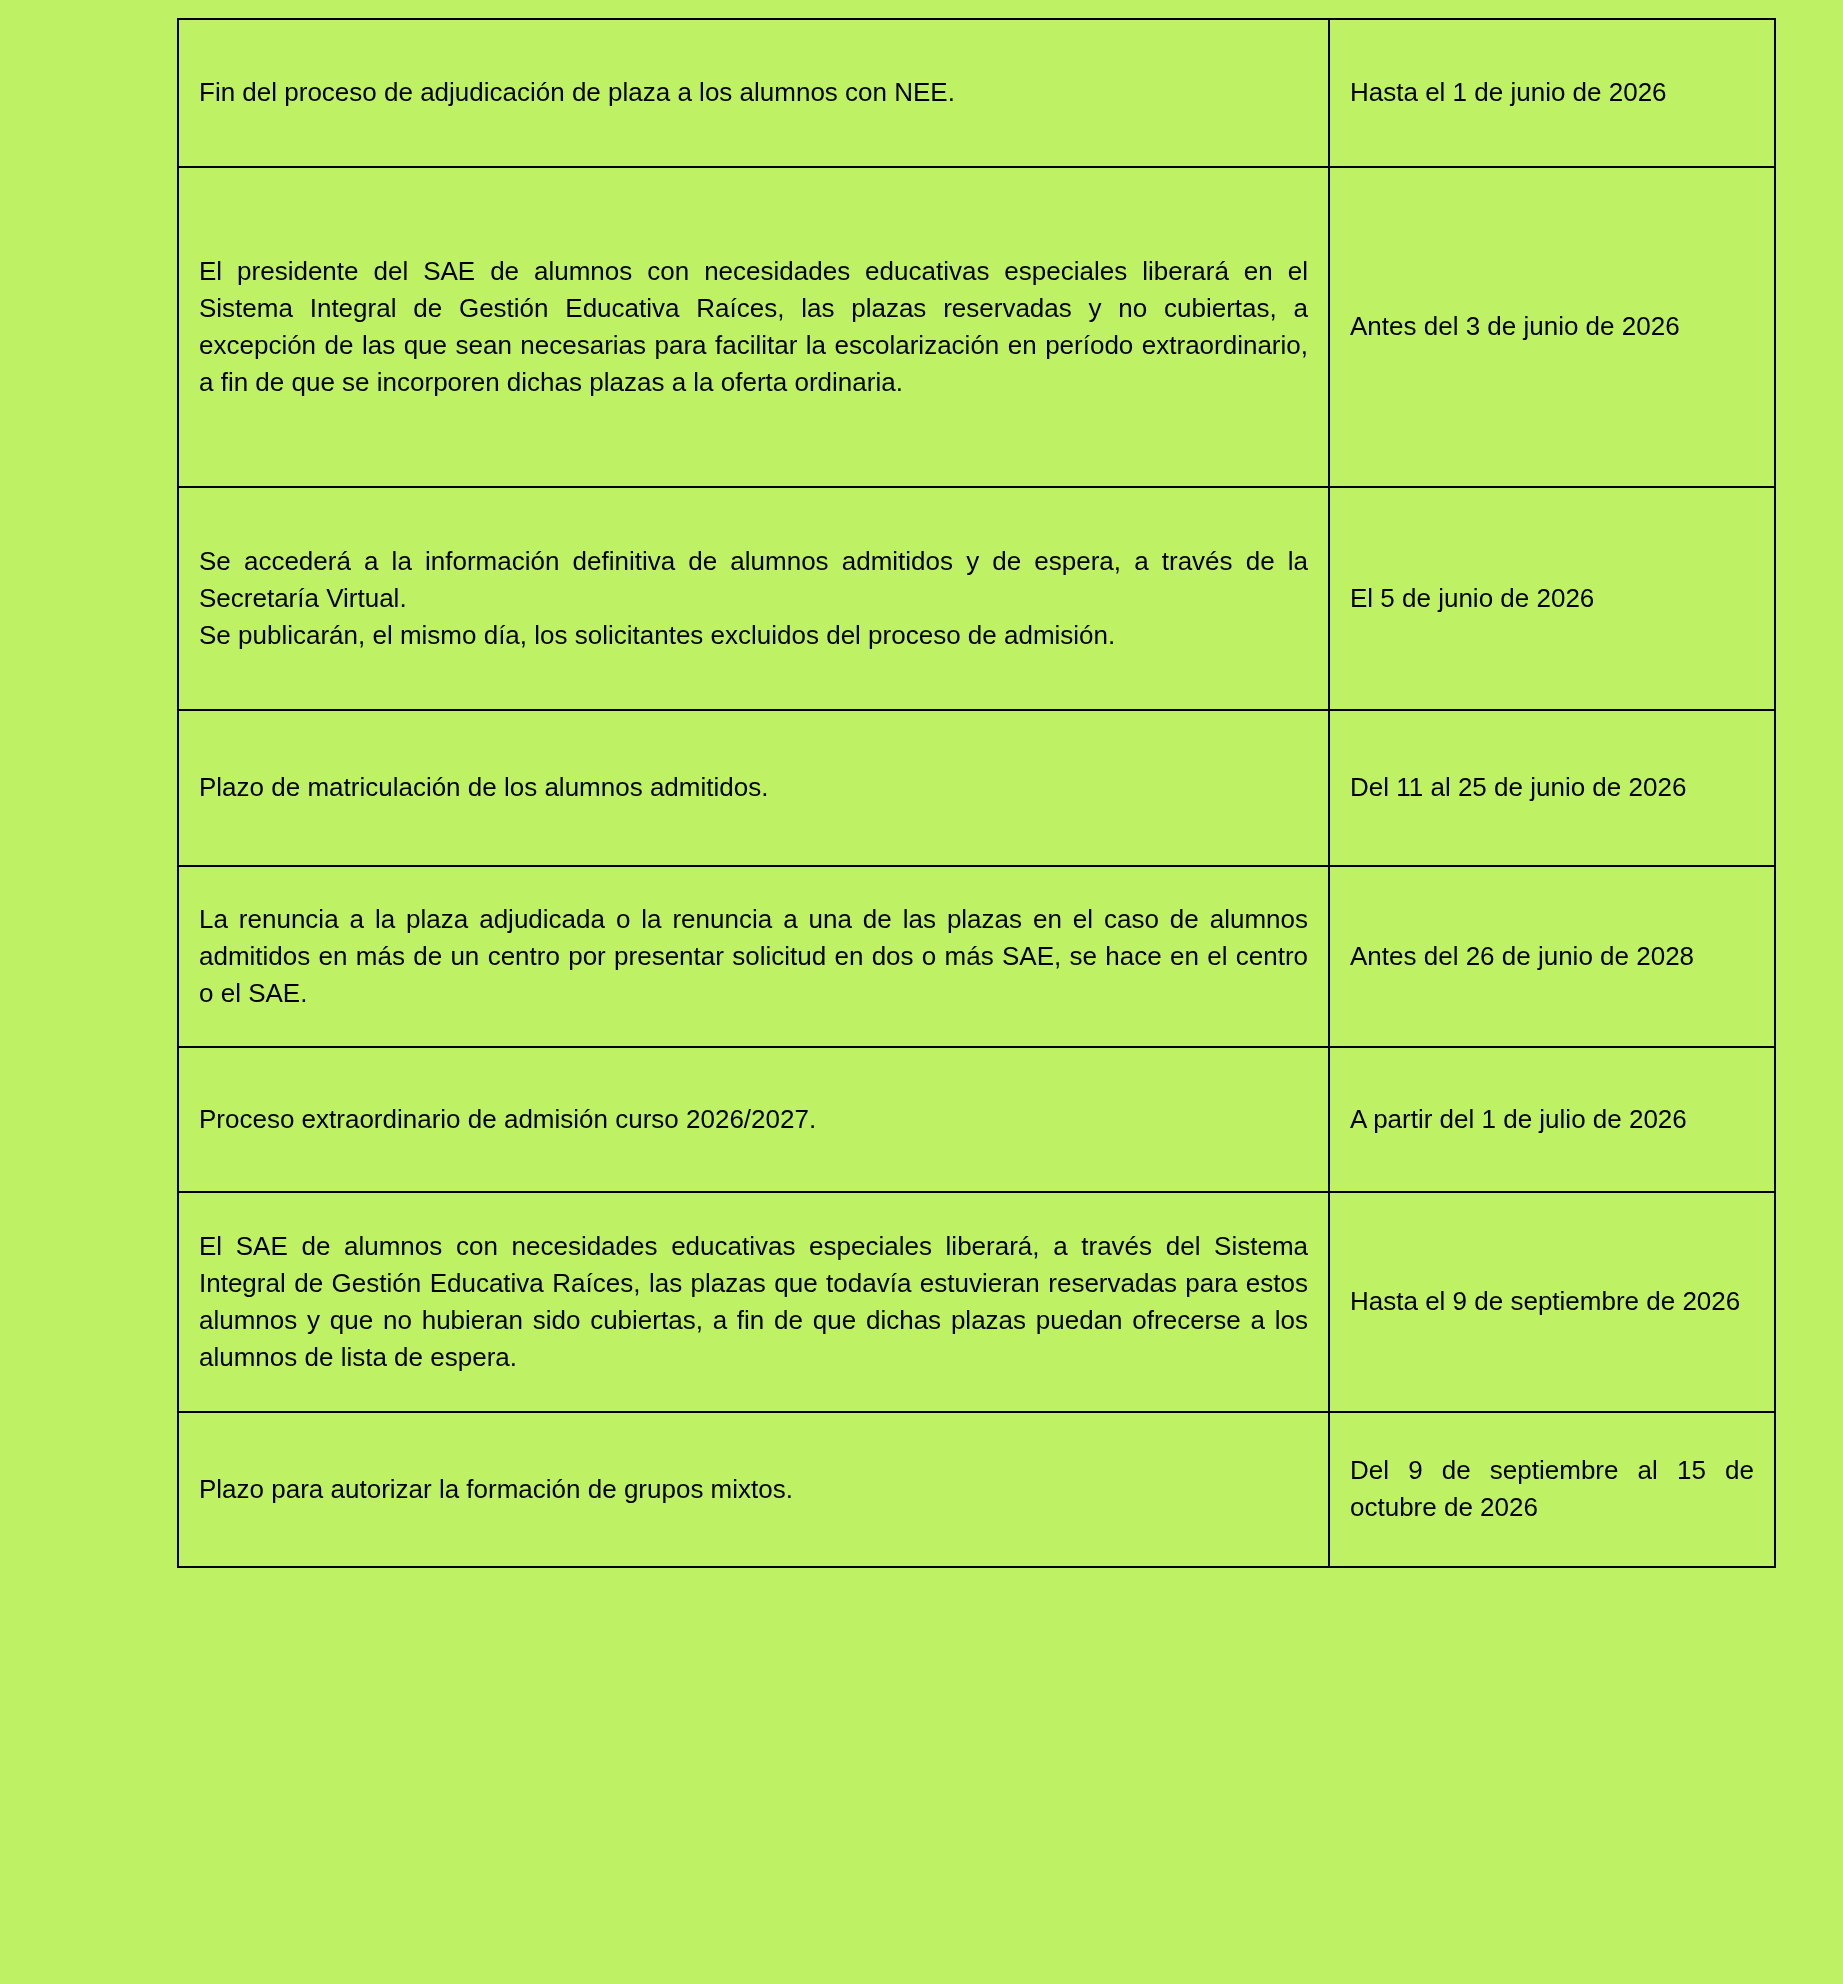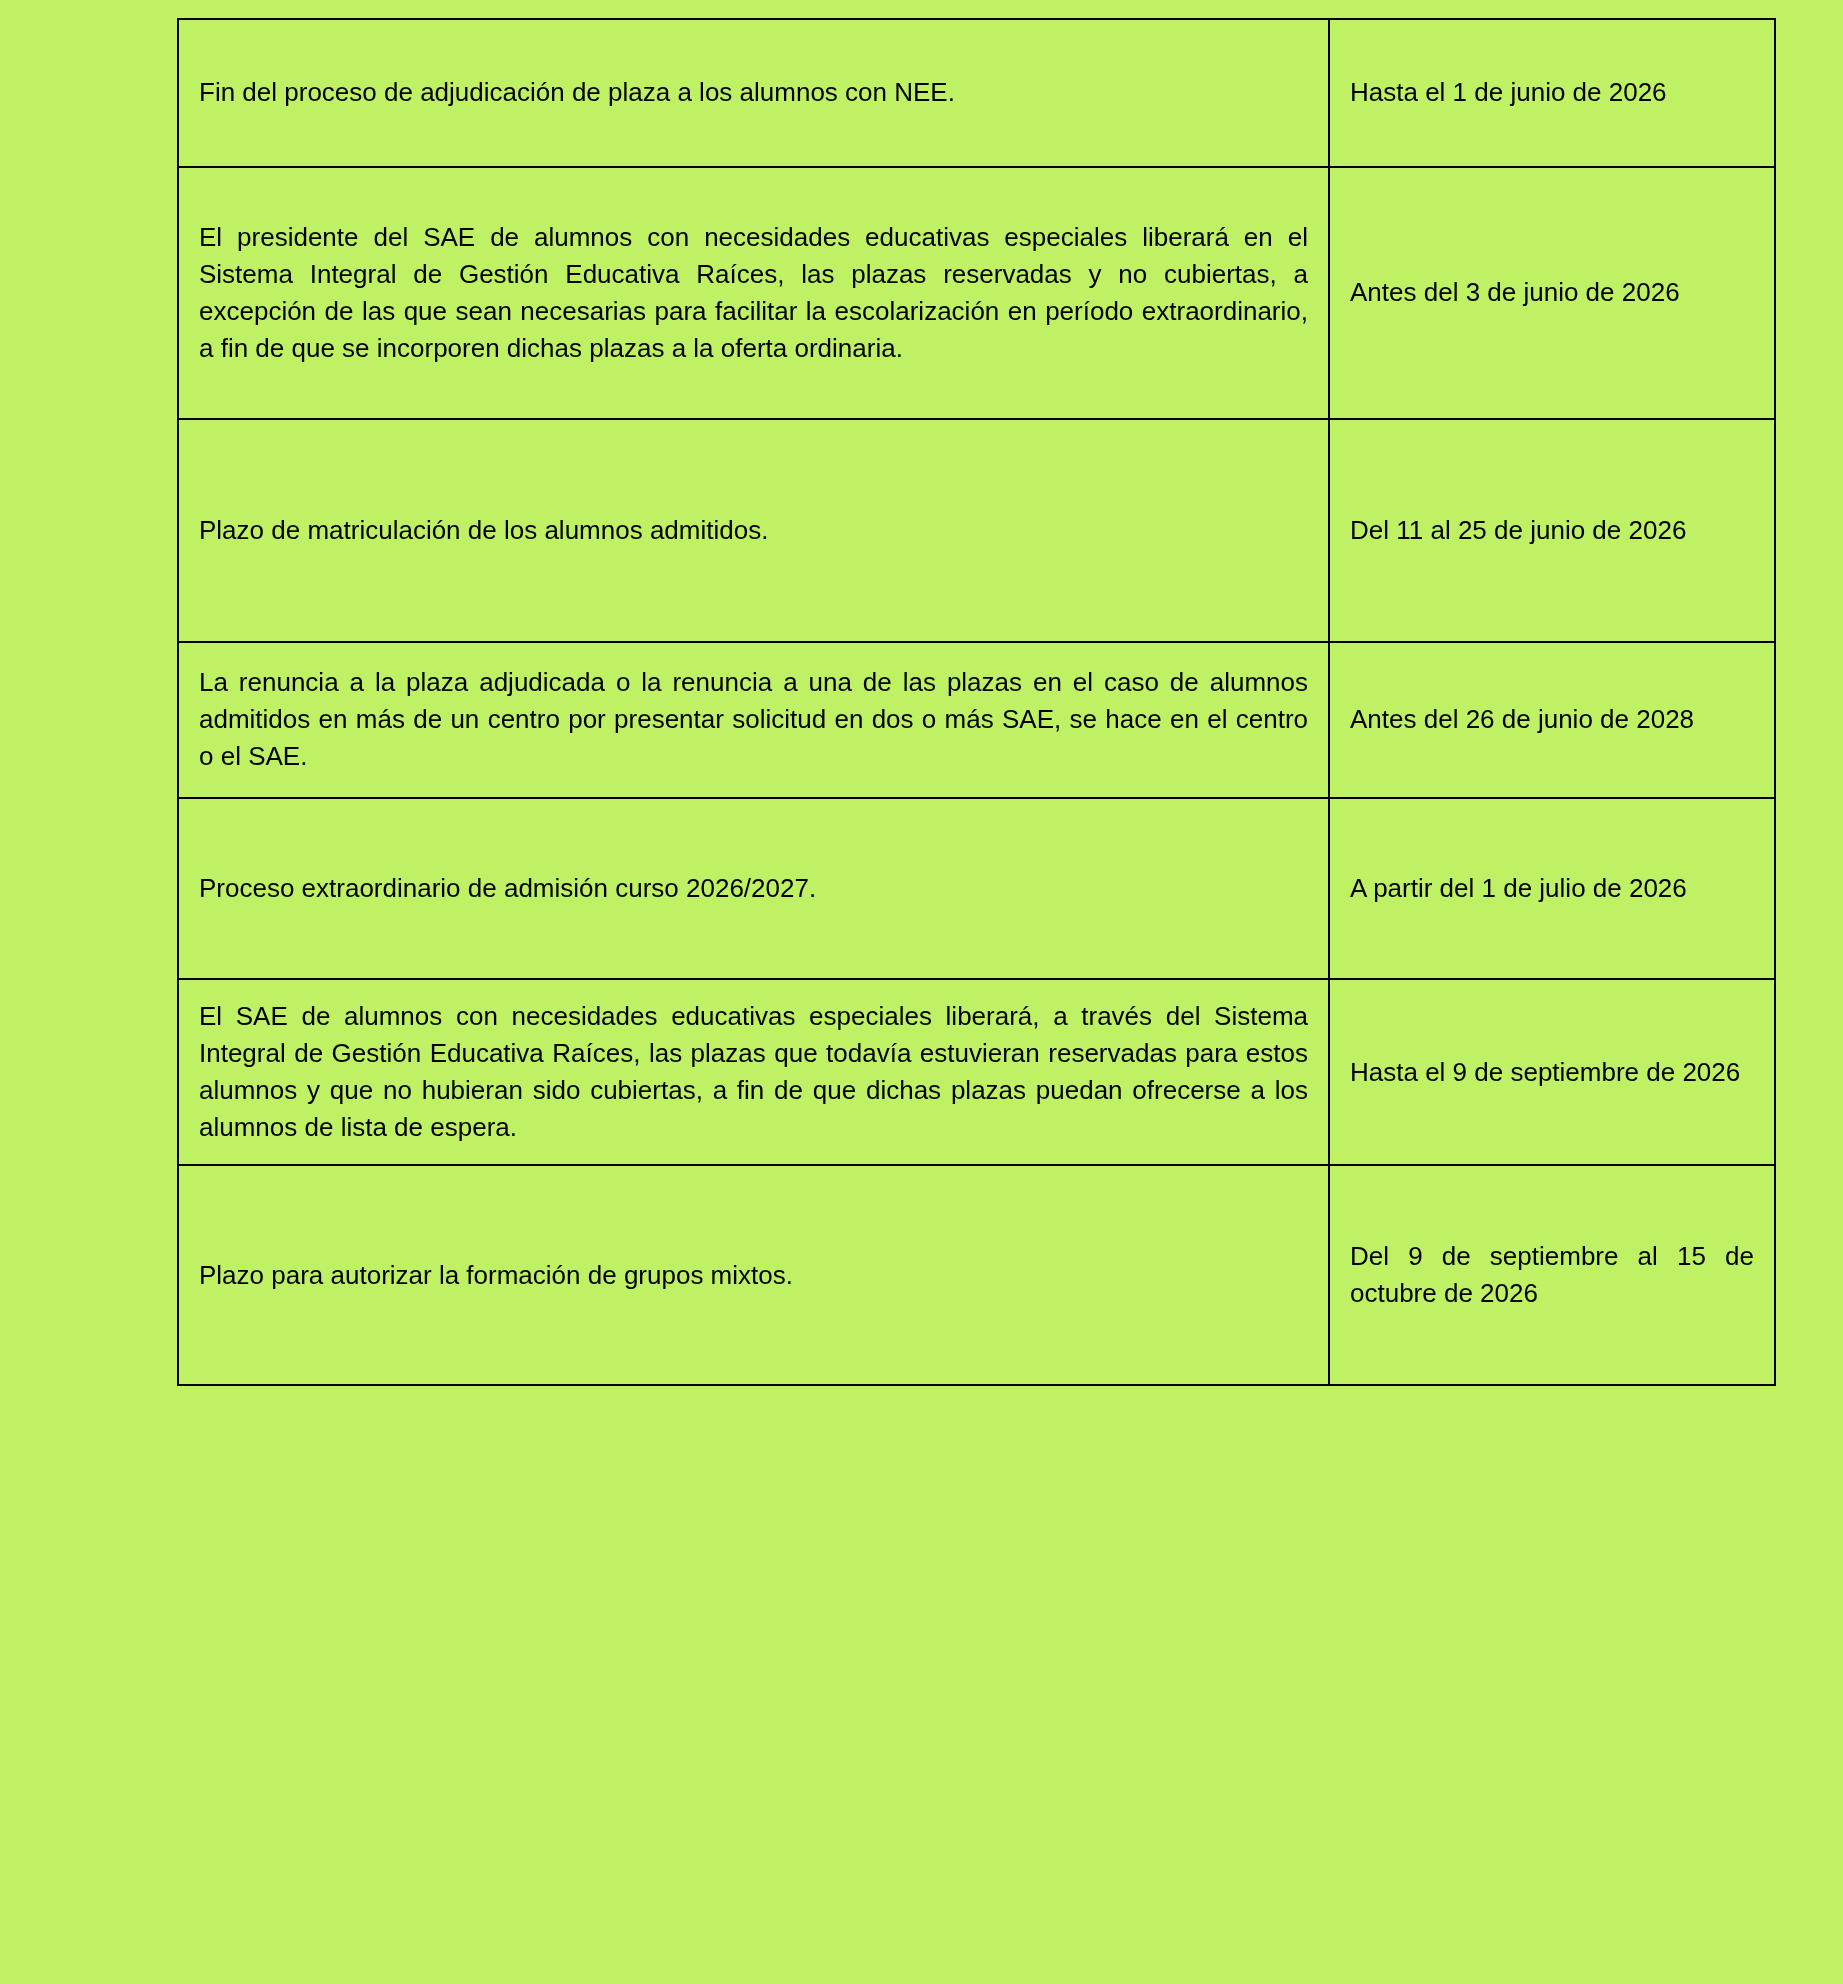--- a/index.html
+++ b/index.html
@@ -42,41 +42,46 @@
     text-align: justify;
     white-space: pre-line;
   }
   td.date-cell {
     width: 404px;
     text-align: justify;
     border-left: 6.4px double #000000;
     border-radius: 17px;
   }
   tr:nth-child(1) { height: 148px; }
-  tr:nth-child(2) { height: 252px; margin-top: 28px; }
+  tr:nth-child(2) { height: 320px; margin-top: 28px; }
   tr:nth-child(3) { height: 223px; }
   tr:nth-child(4) { height: 156px; }
   tr:nth-child(5) { height: 181px; }
   tr:nth-child(6) { height: 145px; padding-left: 12px; }
   tr:nth-child(7) { height: 220px; }
   tr:nth-child(8) { height: 155px; }
 </style>
 </head>
 <body>
 
 <div class="page">
   <table class="schedule">
     <tbody>
       <tr>
         <td class="desc-cell">Fin del proceso de adjudicación de plaza a los alumnos con NEE.</td>
         <td class="date-cell">Hasta el 1 de junio de 2026</td>
       </tr>
       <tr>
         <td class="desc-cell">El presidente del SAE de alumnos con necesidades educativas especiales liberará en el Sistema Integral de Gestión Educativa Raíces, las plazas reservadas y no cubiertas, a excepción de las que sean necesarias para facilitar la escolarización en período extraordinario, a fin de que se incorporen dichas plazas a la oferta ordinaria.</td>
         <td class="date-cell">Antes del 3 de junio de 2026</td>
+      </tr>
+      <tr>
+        <td class="desc-cell">Se accederá a la información definitiva de alumnos admitidos y de espera, a través de la Secretaría Virtual.
+Se publicarán, el mismo día, los solicitantes excluidos del proceso de admisión.</td>
+        <td class="date-cell">El 5 de junio de 2026</td>
       </tr>
       <tr>
         <td class="desc-cell">Plazo de matriculación de los alumnos admitidos.</td>
         <td class="date-cell">Del 11 al 25 de junio de 2026</td>
       </tr>
       <tr>
         <td class="desc-cell">La renuncia a la plaza adjudicada o la renuncia a una de las plazas en el caso de alumnos admitidos en más de un centro por presentar solicitud en dos o más SAE, se hace en el centro o el SAE.</td>
         <td class="date-cell">Antes del 26 de junio de 2028</td>
       </tr>
       <tr>

